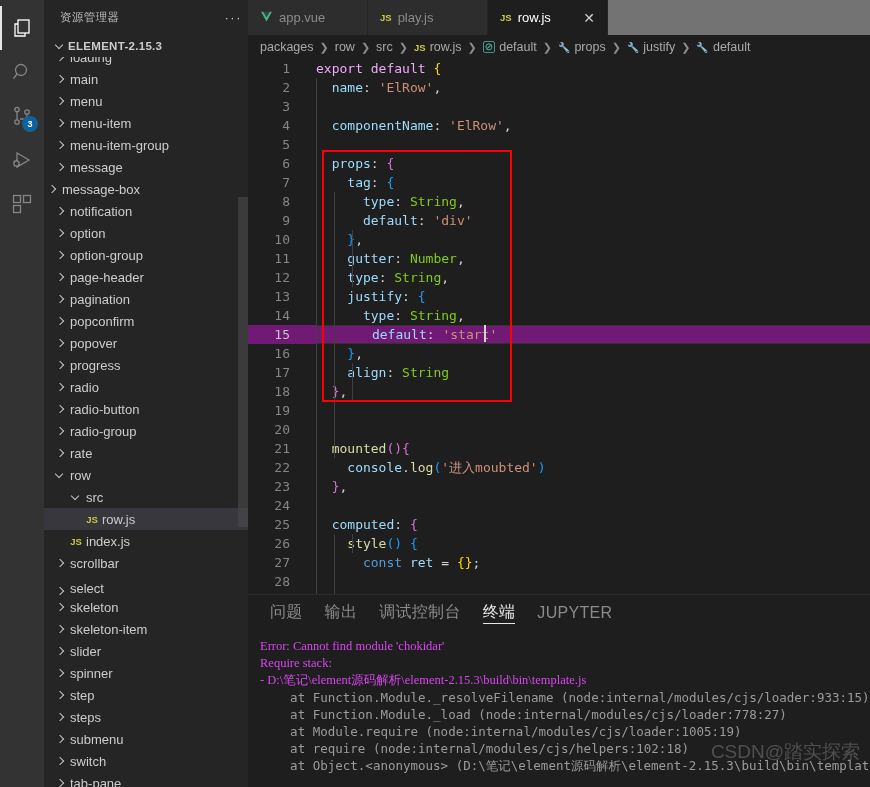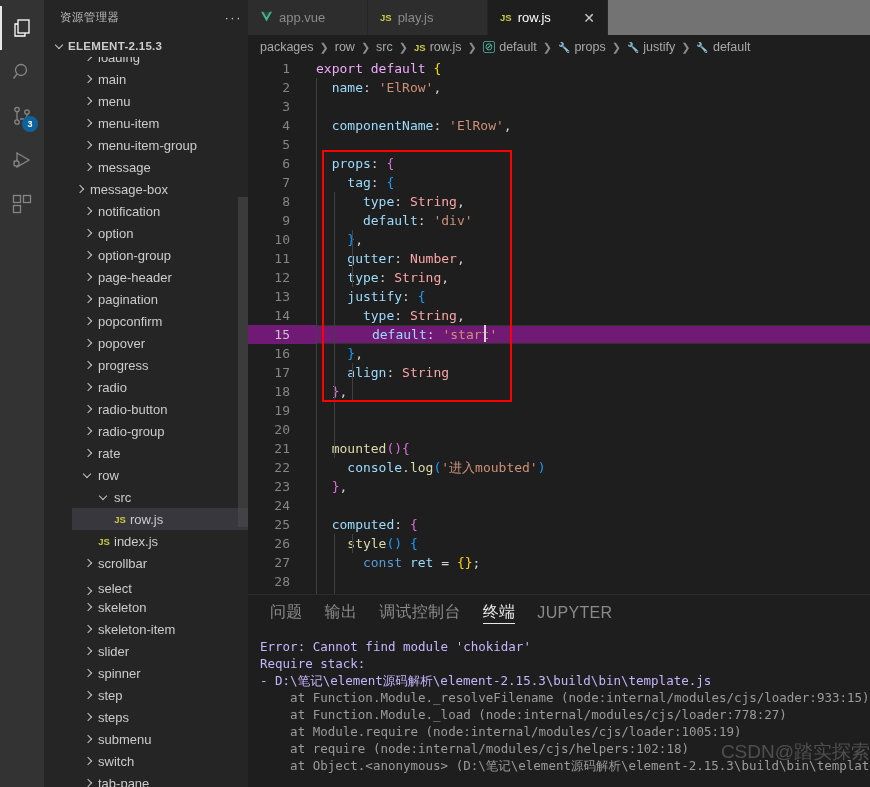--- a/index.html
+++ b/index.html
@@ -46,21 +46,21 @@
     padding: 0 6px 0 16px; color: #bbbbbb;
     font-size: 11.5px; letter-spacing: .4px;
   }
   .sidebar-title { flex: 1; }
   .more-dots { letter-spacing: 1.5px; font-size: 13px; color: #cccccc; cursor: pointer; }
   .tree-root {
     display: flex; align-items: center; height: 22px;
     padding-left: 8px; color: #cccccc; font-size: 11.5px;
     font-weight: bold; letter-spacing: .3px;
   }
-  .tree-scroll { flex: 1; overflow: hidden; position: relative; margin-left: 28px; }
+  .tree-scroll { flex: 1; overflow: hidden; position: relative; }
   .tree-list { position: relative; }
   .tree-row {
     height: 22px; display: flex; align-items: center;
     color: #cccccc; font-size: 13px; white-space: nowrap;
     cursor: pointer; position: relative;
   }
   .tree-row.selected { background: #37373d; }
   .tw { width: 16px; display: inline-flex; align-items: center; justify-content: center; flex: 0 0 16px; }
   .chev { display: inline-block; width: 9px; height: 9px; position: relative; }
   .chev::after {
@@ -131,21 +131,21 @@
   .cline.active .lnum { color: #c6c6c6; }
   .ctext {
     white-space: pre; color: #d4d4d4; position: relative;
     padding-left: 12px; font-family: "DejaVu Sans Mono", monospace;
   }
   
   .guide { position: absolute; width: 1px; background: #404040; }
   .kw   { color: #f0abfc; }
   .prop { color: #9cdcfe; }
   .str  { color: #ce9178; }
-  .type { color: #fca5a5; }
+  .type { color: #84cc16; }
   .fn   { color: #dcdcaa; }
   .br1  { color: #ffd700; }
   .br2  { color: #da70d6; }
   .br3  { color: #179fff; }
   .var  { color: #9cdcfe; }
   .decl { color: #569cd6; }
   .op   { color: #d4d4d4; }
 
   .redbox {
     position: absolute; border: 2px solid #ff0000; pointer-events: none;
@@ -169,25 +169,25 @@
   .ptab.active { color: #e7e7e7; }
   .ptab.active::after {
     content: ""; position: absolute; left: 10px; right: 10px; bottom: 6px;
     height: 1px; background: #e7e7e7;
   }
   .terminal {
     flex: 1; padding: 8px 0 0 12px; overflow: hidden;
     font-family: "DejaVu Sans Mono", monospace; font-size: 12.5px;
     color: #cccccc; line-height: 17px; white-space: pre;
   }
-  .terminal .t-err { color: #c4b5fd; }
+  .terminal .t-err { color: #d946ef; font-family: Liberation Serif, serif; }
   .terminal .t-dim { color: #9b9b9b; }
 
   .watermark {
-    position: absolute; right: 0; bottom: 22px;
+    position: absolute; right: 10px; bottom: 22px;
     color: #6e6e6e; font-size: 19px; opacity: .62;
     font-family: "Liberation Sans", sans-serif; pointer-events: none;
     white-space: nowrap;
   }
 </style>
 </head>
 <body>
 
 <div class="app">
 

